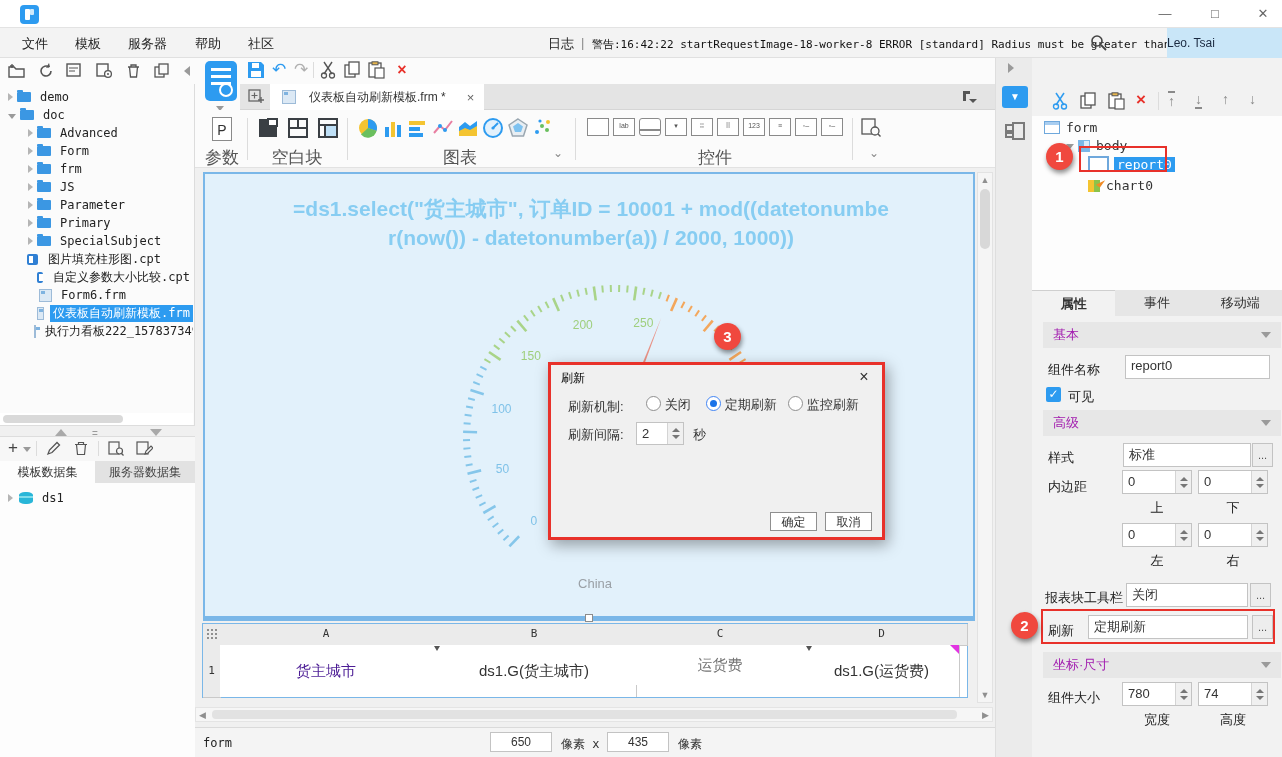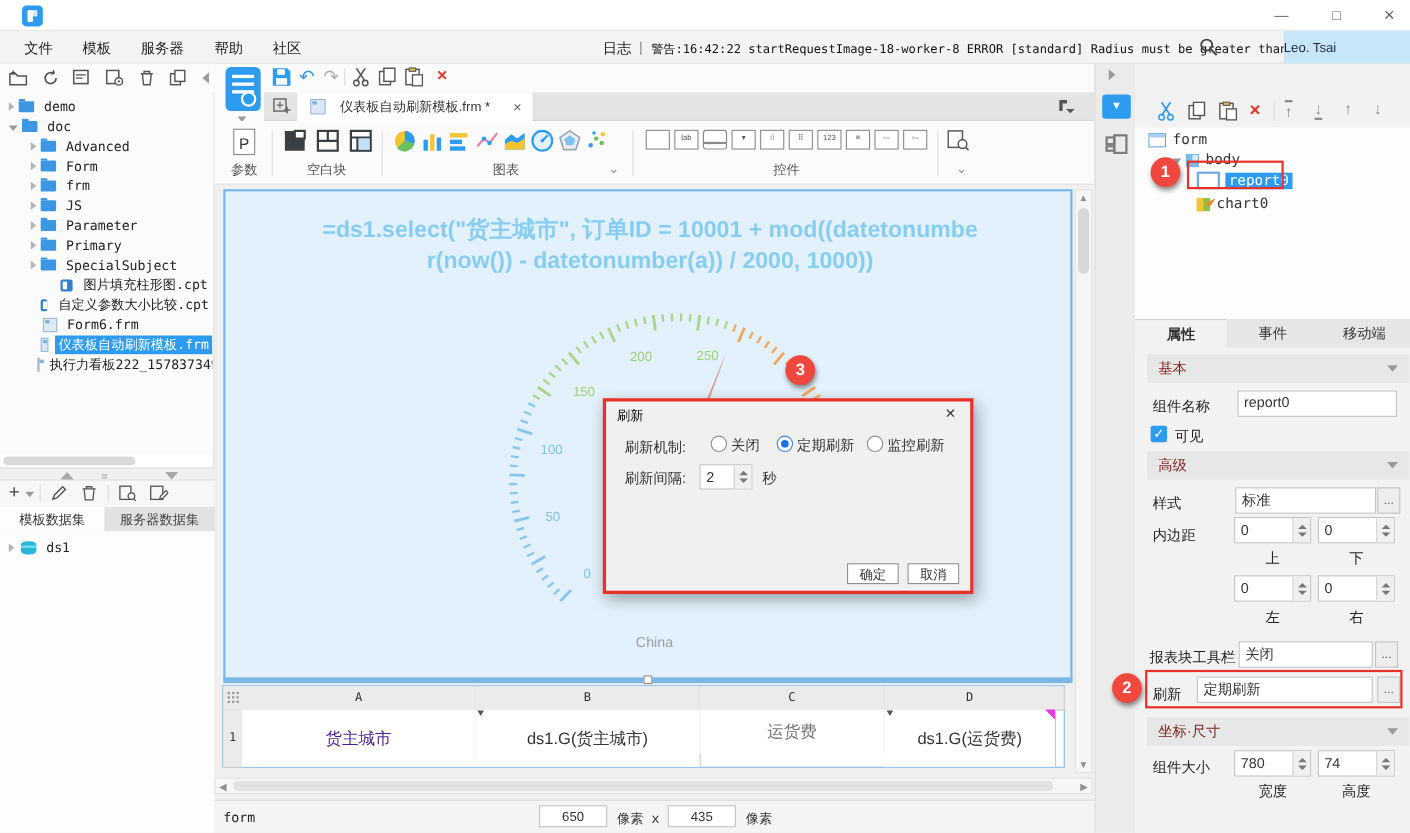--- a/index.html
+++ b/index.html
@@ -61,21 +61,21 @@
   .ds-ic:after{content:"";position:absolute;left:0;top:4px;width:14px;height:2px;background:#7fdceb;}
 
   
   .bigicon{left:205px;top:61px;width:32px;height:40px;background:#2d9bf0;border-radius:5px;}
   .bigicon:after{content:"";position:absolute;left:6px;top:7px;width:20px;height:3px;background:#fff;box-shadow:0 7px 0 #fff,0 14px 0 #fff;}
   .bigicon:before{content:"";position:absolute;right:4px;bottom:4px;width:10px;height:10px;border:2px solid #fff;border-radius:50%;background:#2d9bf0;z-index:2;}
   .qicon{top:60px;width:20px;height:20px;text-align:center;line-height:20px;font-size:15px;}
   .tabstrip{left:240px;top:84px;width:755px;height:26px;background:#e4e4e4;border-bottom:1px solid #d5d5d5;}
   .doctab{left:30px;top:0;height:26px;background:#ffffff;display:flex;align-items:center;padding:0 10px;gap:7px;font-size:12px;}
   .ribbon{left:195px;top:110px;width:800px;height:58px;background:#fbfbfb;border-bottom:1px solid #e2e2e2;}
-  .riblabel{top:36px;font-size:12px;color:#555;text-align:center;}
+  .riblabel{top:36px;font-size:17px;color:#555;text-align:center;}
   .ctrl-ic{top:8px;width:20px;height:16px;border:1px solid #8a8a8a;background:#fff;position:absolute;font-size:7px;color:#555;text-align:center;line-height:14px;overflow:hidden;}
   .canvas{left:203px;top:172px;width:772px;height:446px;background:#e2f1fb;border:2px solid #7ab7e8;}
   .formula{left:15px;top:20px;width:742px;text-align:center;font-weight:bold;font-size:21px;line-height:29px;
            color:#87cdf2;white-space:pre-line;font-family:"Liberation Sans","DejaVu Sans",sans-serif;}
   .china{left:330px;top:402px;width:120px;text-align:center;color:#9aa0a6;font-size:13px;}
   .selbar{left:203px;top:616px;width:772px;height:5px;background:#7ab7e8;}
   .selhandle{left:585px;top:614px;width:8px;height:8px;background:#fff;border:1px solid #8c8c8c;}
   .vscroll{left:977px;top:172px;width:16px;height:531px;background:#f5f5f5;border:1px solid #e2e2e2;}
   .vthumb{left:2px;top:16px;width:10px;height:60px;background:#d8d8d8;border-radius:5px;position:absolute;}
   .arrowglyph{color:#8f8f8f;font-size:9px;text-align:center;width:100%;position:absolute;}
@@ -119,21 +119,21 @@
   .body-ic{width:12px;height:12px;background:#7ab7e8;position:relative;margin-right:6px;}
   .body-ic:after{content:"";position:absolute;right:1px;top:1px;width:5px;height:5px;background:#d7eafb;}
   .report-ic{width:17px;height:12px;background:#fff;border:2px solid #6fa8dc;margin-right:5px;}
   .chart-ic{width:12px;height:12px;background:#8bc34a;position:relative;margin-right:6px;}
   .chart-ic:before{content:"";position:absolute;left:0;top:0;width:6px;height:12px;background:#f4c431;}
   .chart-ic:after{content:"";position:absolute;right:-3px;top:-2px;width:0;height:0;border-left:5px solid transparent;border-bottom:9px solid #f08a24;transform:rotate(35deg);}
   .hl-blue{background:#2d9bf0;color:#fff;padding:0 3px;}
   .rtabs{left:0;top:232px;width:250px;height:26px;background:#e6e6e6;display:flex;}
   .rtab{flex:1;text-align:center;line-height:26px;font-size:13px;color:#333;}
   .rtab.active{background:#f2f2f2;border-top:1px solid #cfcfcf;font-weight:bold;}
-  .sect{background:#e7e7e7;height:26px;line-height:26px;padding-left:10px;font-size:13px;color:#7f1d1d;position:absolute;left:11px;width:228px;}
+  .sect{background:#e7e7e7;height:26px;line-height:26px;padding-left:10px;font-size:13px;color:#a21caf;position:absolute;left:11px;width:228px;}
   .sect .caret-down{position:absolute;right:10px;top:10px;}
   .plabel{position:absolute;font-size:13px;color:#222;}
   .sublabel{position:absolute;font-size:13px;color:#222;text-align:center;width:70px;}
   .checkbox{width:15px;height:15px;background:#2d9bf0;border-radius:2px;color:#fff;font-size:12px;line-height:15px;text-align:center;position:absolute;}
 
   
   .anno{width:27px;height:27px;border-radius:50%;background:#f0483e;color:#fff;font-weight:bold;font-size:15px;
         text-align:center;line-height:27px;box-shadow:1px 3px 5px rgba(0,0,0,.45);z-index:50;}
   .redbox{border:2px solid #e8312a;z-index:40;}
 
@@ -232,21 +232,21 @@
       <div class="treerow" style="padding-left: 28px;">
         <span class="tarrow"></span>
         <span class="folder-ic"></span>
         <span class="lbl">Primary</span>
       </div>
       <div class="treerow" style="padding-left: 28px;">
         <span class="tarrow"></span>
         <span class="folder-ic"></span>
         <span class="lbl">SpecialSubject</span>
       </div>
-      <div class="treerow" style="padding-left: 44px;">
+      <div class="treerow" style="padding-left: 16px;">
         <span class="tarrow blank"></span>
         <span class="cpt-ic"></span>
         <span class="lbl">图片填充柱形图.cpt</span>
       </div>
       <div class="treerow" style="padding-left: 28px;">
         <span class="tarrow blank"></span>
         <span class="cpt-ic"></span>
         <span class="lbl">自定义参数大小比较.cpt</span>
       </div>
       <div class="treerow" style="padding-left: 28px;">

